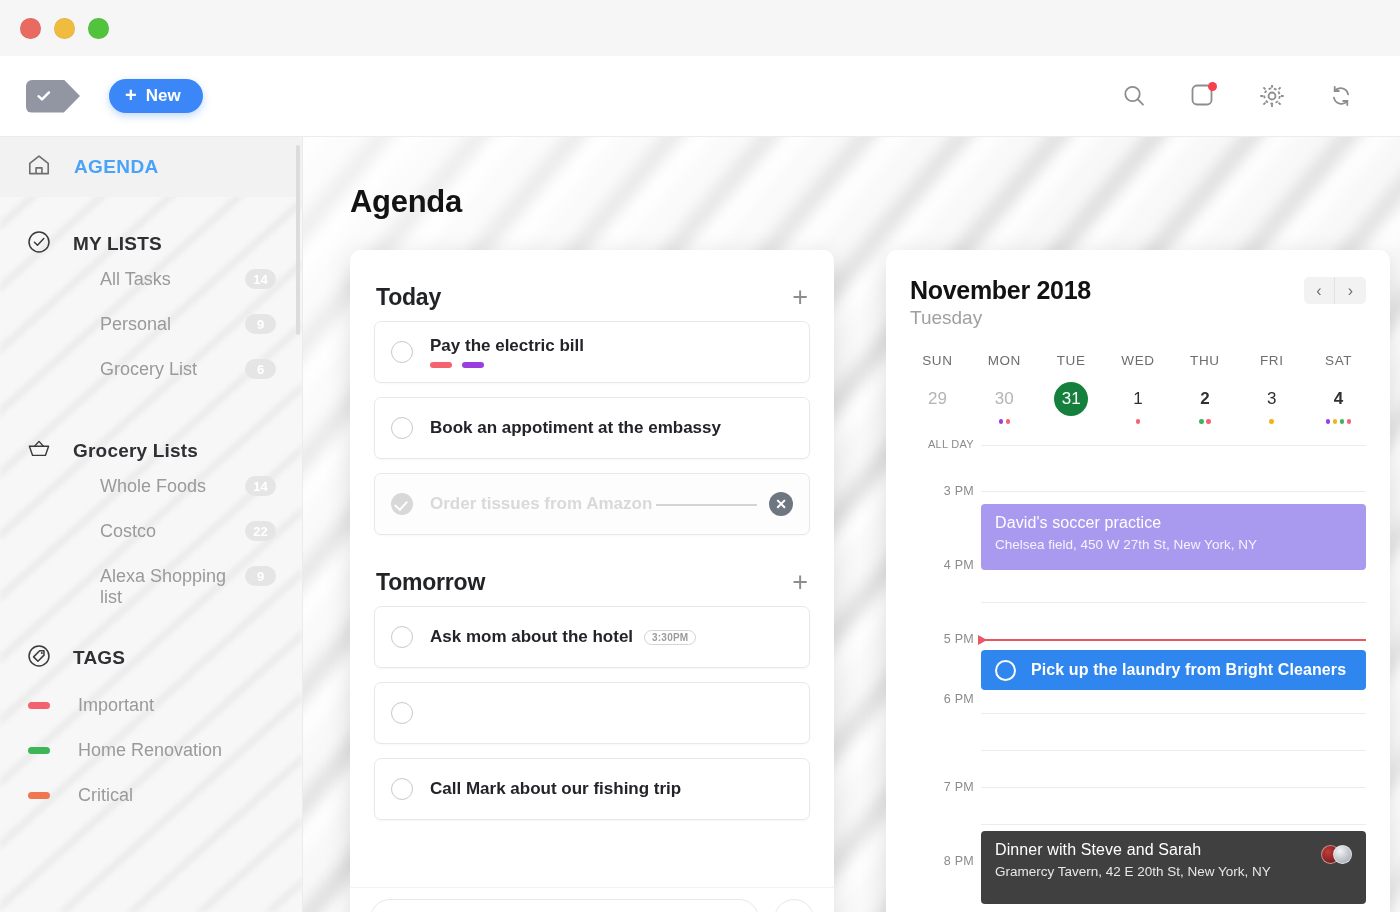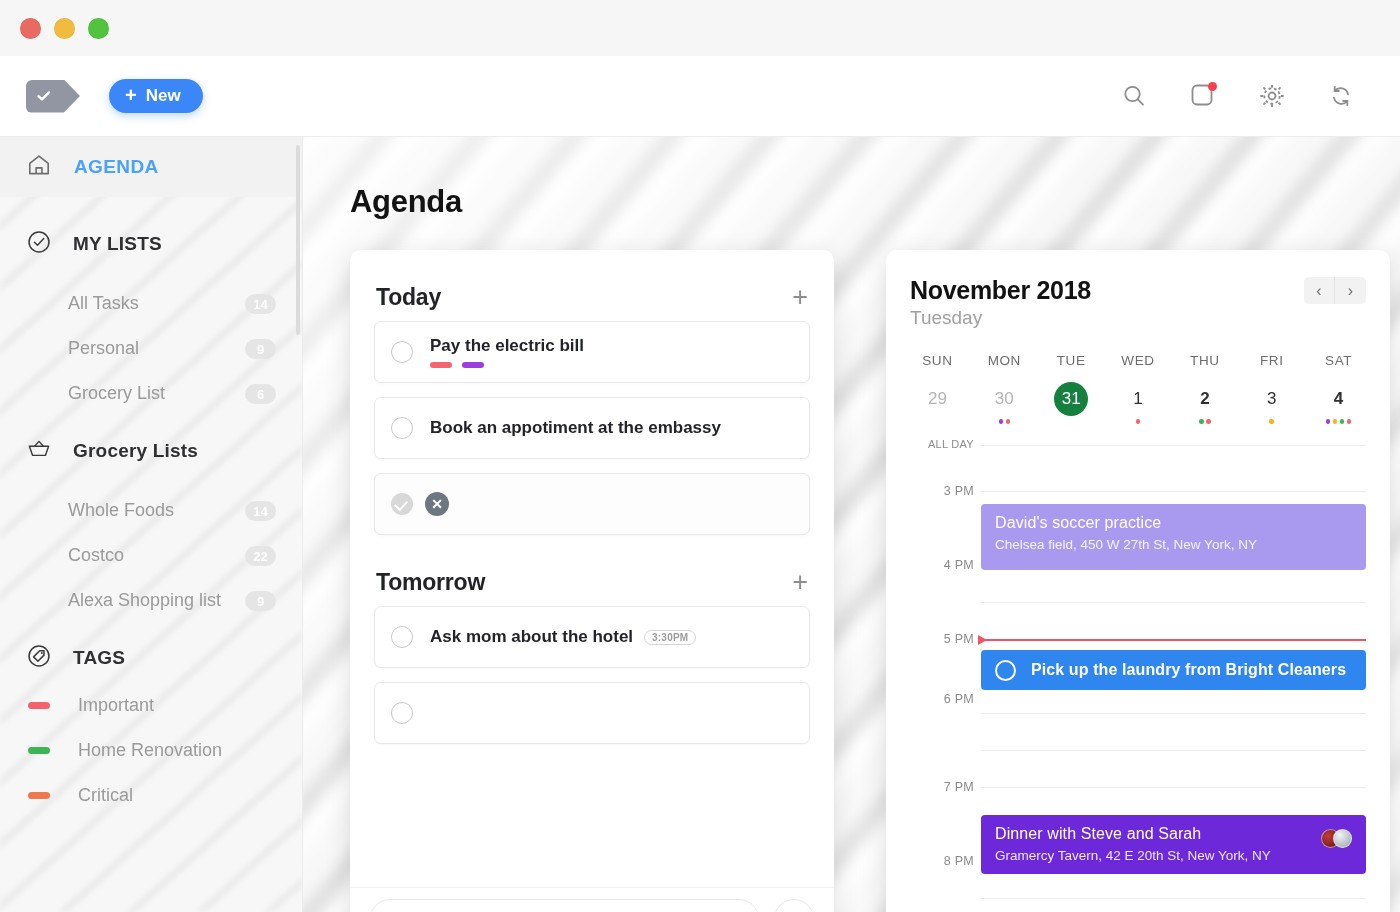--- a/index.html
+++ b/index.html
@@ -81,22 +81,22 @@
   }
   .sb-agenda .lbl { color:#4aa3f7; font-size:19px; font-weight:bold; letter-spacing:.4px; }
 
   .sb-section {
     display:flex; align-items:center; gap:21px; padding-left:26px;
     height:50px; margin-top:22px; cursor:pointer;
   }
   .sb-section .lbl { color:#2f3033; font-size:19px; font-weight:bold; letter-spacing:.2px; }
 
   .sb-item {
-    display:flex; align-items:flex-end; padding:0 26px 0 68px;
-    height:45px; cursor:pointer;
+    display:flex; align-items:flex-start; padding:0 26px 0 68px;
+    height:45px; cursor:pointer;margin-left:32px;
   }
   .sb-item .lbl { color:#9a9a9a; font-size:18px; }
   .sb-item .count {
     margin-left:auto; min-width:31px; height:20px; padding:0 8px;
     border-radius:10px; background:#e5e5e5; color:#ffffff;
     font-size:13px; font-weight:bold; display:flex; align-items:center; justify-content:center;
   }
 
   .sb-tag { display:flex; align-items:center; gap:28px; padding-left:28px; height:45px; cursor:pointer; }
   .sb-tag .swatch { width:22px; height:7px; border-radius:3.5px; }
@@ -443,20 +443,24 @@
 
             <div class="task">
               <span class="circle"></span>
               <span class="tbody">
                 <span class="ttitle">Book an appotiment at the embassy</span>
               </span>
             </div>
 
             <div class="task done">
               <span class="circle"></span>
+              <span class="strike-wrap" style="margin-left:17px;">
+                <span class="ttitle" style="position:relative;z-index:2;background:#fdfdfd;padding-right:4px;">Order tissues from Amazon</span>
+                <span class="strike-line"></span>
+              </span>
               <span class="close-x">✕</span>
             </div>
 
             <div class="group-head">
               <span class="gtitle">Tomorrow</span>
               <span class="gplus">+</span>
             </div>
 
             <div class="task">
               <span class="circle"></span>
@@ -465,20 +469,26 @@
                   <span>Ask mom about the hotel</span>
                   <span class="time-badge">3:30PM</span>
                 </span>
               </span>
             </div>
 
             <div class="task">
               <span class="circle"></span>
             </div>
 
+            <div class="task">
+              <span class="circle"></span>
+              <span class="tbody">
+                <span class="ttitle">Call Mark about our fishing trip</span>
+              </span>
+            </div>
 
           </div>
 
           <div class="quick-add">
             <input type="text" placeholder="Click to quickly add a task" style="">
             <span class="qa-send">
               <svg width="18" height="18" viewBox="0 0 18 18" fill="none" stroke="#cfcfcf" stroke-width="1.6" stroke-linecap="round" stroke-linejoin="round">
                 <path d="M9 14.5V3.5"></path>
                   <path d="M4.5 8 L9 3.5 L13.5 8"></path>
               </svg>
@@ -581,21 +591,21 @@
               <div class="ev-sub">Chelsea field, 450 W 27th St, New York, NY</div>
             </div>
 
             <div class="now-line" style="top:196px;"></div>
 
             <div class="ev task-ev" style="top:207px; height:40px; background:#2f86ef;">
               <span class="circle2"></span>
               <span class="ev-title" style="font-weight:bold;">Pick up the laundry from Bright Cleaners</span>
             </div>
 
-            <div class="ev" style="top:372px; height:59px; background:#6d28d9;">
+            <div class="ev" style="top:388px; height:73px; background:#404040;">
               <div class="ev-title">Dinner with Steve and Sarah</div>
               <div class="ev-sub">Gramercy Tavern, 42 E 20th St, New York, NY</div>
               <div class="avatars">
                 <span style="background:radial-gradient(circle at 35% 35%, #c23b3b, #5f1414)"></span>
                 <span style="background:radial-gradient(circle at 35% 30%, #f2f4f6, #9aa1a9)"></span>
               </div>
             </div>
           </div>
         </div>
 

